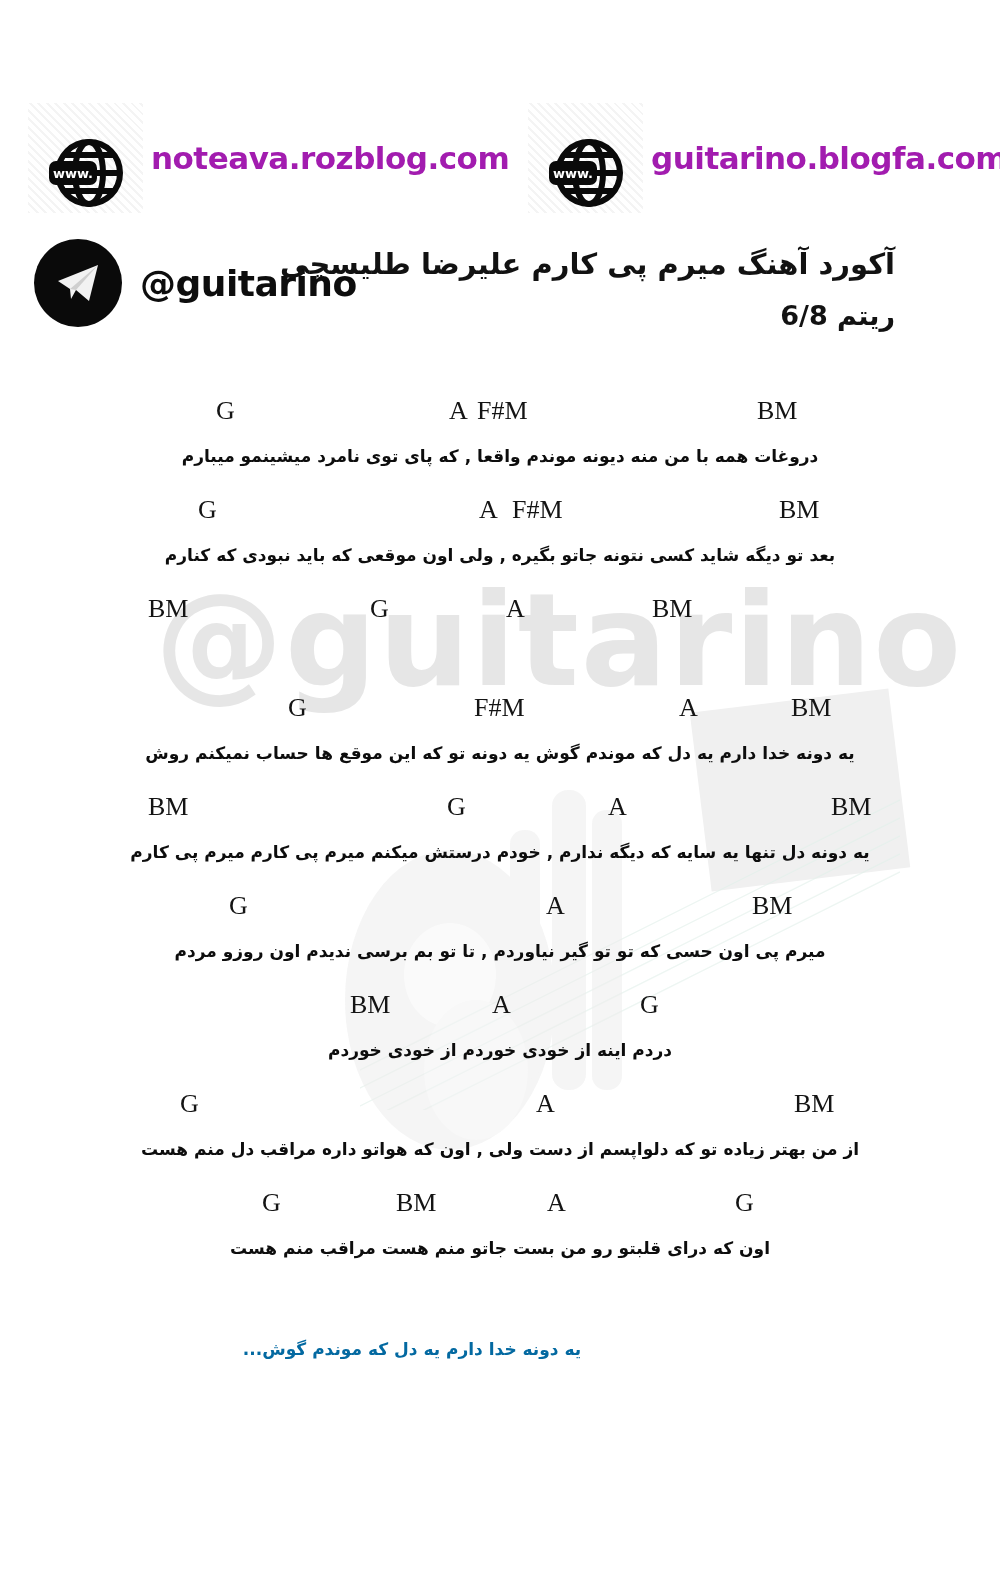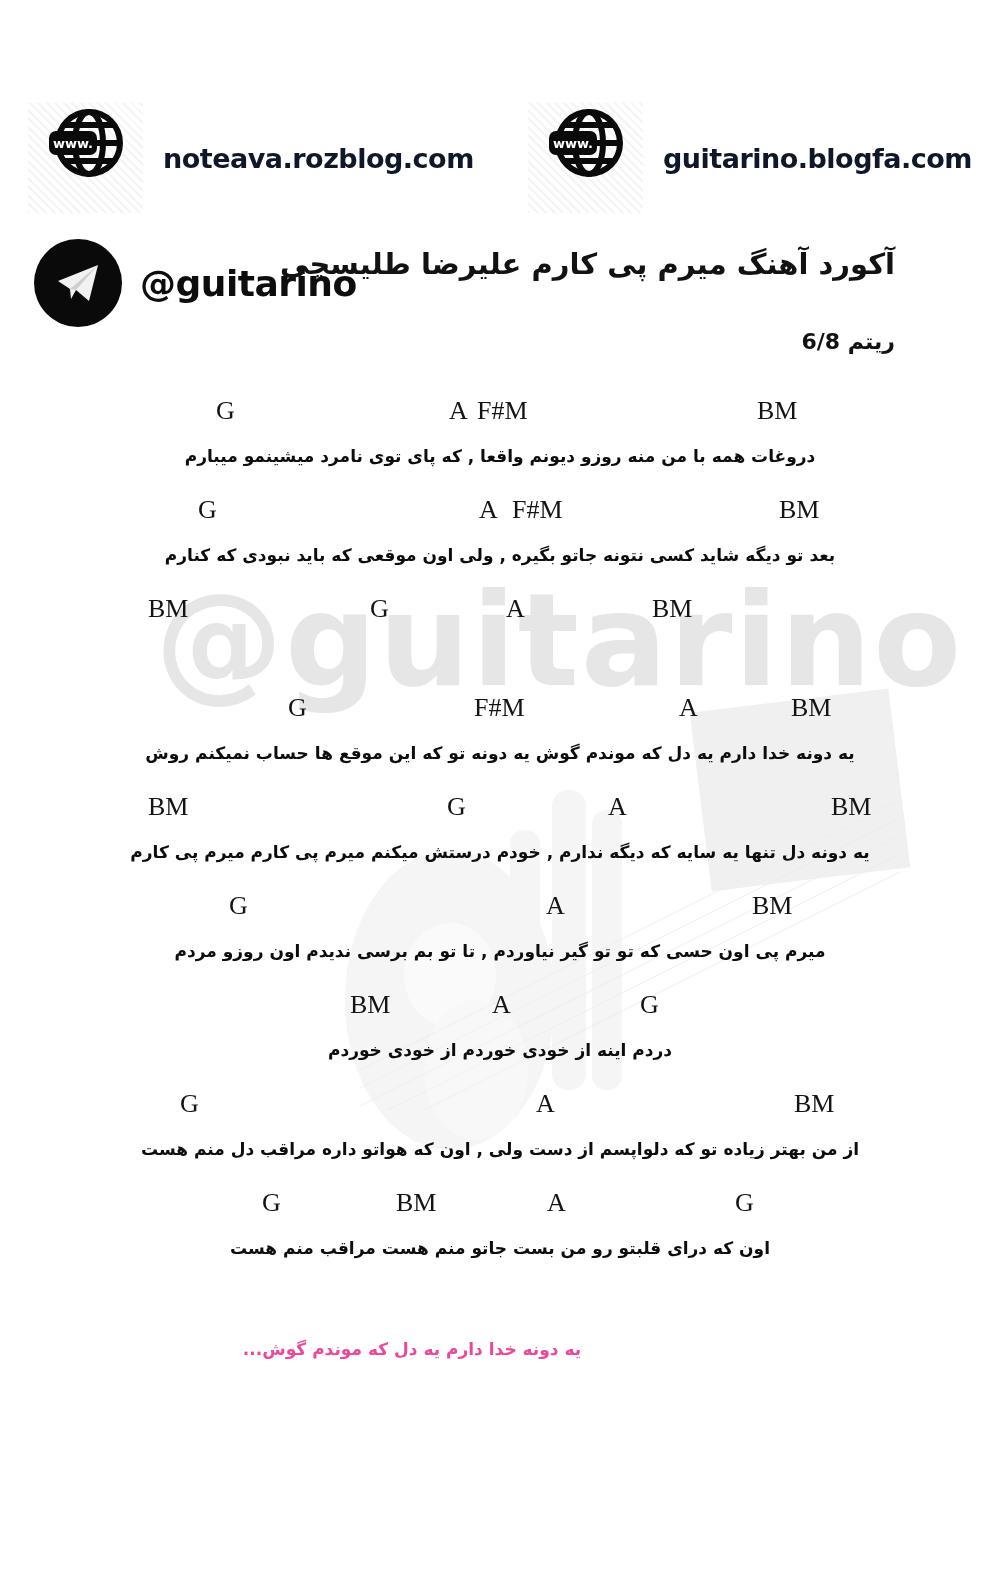--- a/index.html
+++ b/index.html
@@ -76,37 +76,37 @@
     display: flex;
     align-items: center;
   }
   .logo-row.left  { left: 28px; }
   .logo-row.right { left: 528px; }
 
   .globe-box {
     width: 115px;
     height: 110px;
     display: flex;
-    align-items: flex-start;
+    align-items: flex-end;
     justify-content: center;
     background-image:
       repeating-linear-gradient(45deg,
         #f4f4f4 0px, #f4f4f4 2px,
         #ffffff 2px, #ffffff 6px);
     flex: none;
   }
   .globe-box svg { display: block; }
 
   .site-text {
     font-family: "DejaVu Sans", sans-serif;
-    font-size: 27px;
+    font-size: 31px;
     font-weight: 700;
     letter-spacing: -0.5px;
-    color: #0f172a;
-    margin-left: 20px;
+    color: #a21caf;
+    margin-left: 8px;
     white-space: nowrap;
   }
 
   .tg-row {
     position: absolute;
     left: 34px;
     top: 237px;
     height: 92px;
     display: flex;
     align-items: center;
@@ -143,24 +143,24 @@
   .doc-title {
     font-family: "DejaVu Sans", sans-serif;
     font-size: 29px;
     font-weight: 700;
     color: #121212;
     line-height: 1.35;
     white-space: nowrap;
   }
   .doc-rhythm {
     font-family: "DejaVu Sans", sans-serif;
-    font-size: 22px;
+    font-size: 27px;
     font-weight: 700;
     color: #121212;
-    margin-top: 45px;
+    margin-top: 16px;
     white-space: nowrap;
     direction: rtl;
   }
 
   
   .song {
     position: absolute;
     left: 0;
     top: 396px;
     width: 1000px;
@@ -199,21 +199,21 @@
   .outro {
     position: absolute;
     left: 0;
     top: 1339px;
     width: 824px;
     text-align: center;
     direction: rtl;
     font-family: "DejaVu Sans", sans-serif;
     font-size: 17px;
     font-weight: 700;
-    color: #ec4899;
+    color: #0369a1;
     z-index: 2;
     white-space: nowrap;
   }
 </style>
 </head>
 <body>
 
 <div id="page">
 
   <div class="wm-text">@guitarino</div>
@@ -294,21 +294,21 @@
   </div>
 
   <div class="song" id="song-body">
       <div class="stanza">
         <div class="chord-line">
           <span class="chord" style="left: 216px;">G</span>
           <span class="chord" style="left: 449px;">A</span>
           <span class="chord" style="left: 477px;">F#M</span>
           <span class="chord" style="left: 757px;">BM</span>
         </div>
-        <div class="lyric-line">دروغات همه با من منه روزو دیونم واقعا , که پای توی نامرد میشینمو میبارم</div>
+        <div class="lyric-line">دروغات همه با من منه دیونه موندم واقعا , که پای توی نامرد میشینمو میبارم</div>
       </div>
       <div class="stanza">
         <div class="chord-line">
           <span class="chord" style="left: 198px;">G</span>
           <span class="chord" style="left: 479px;">A</span>
           <span class="chord" style="left: 512px;">F#M</span>
           <span class="chord" style="left: 779px;">BM</span>
         </div>
         <div class="lyric-line">بعد تو دیگه شاید کسی نتونه جاتو بگیره , ولی اون موقعی که باید نبودی که کنارم</div>
       </div>

